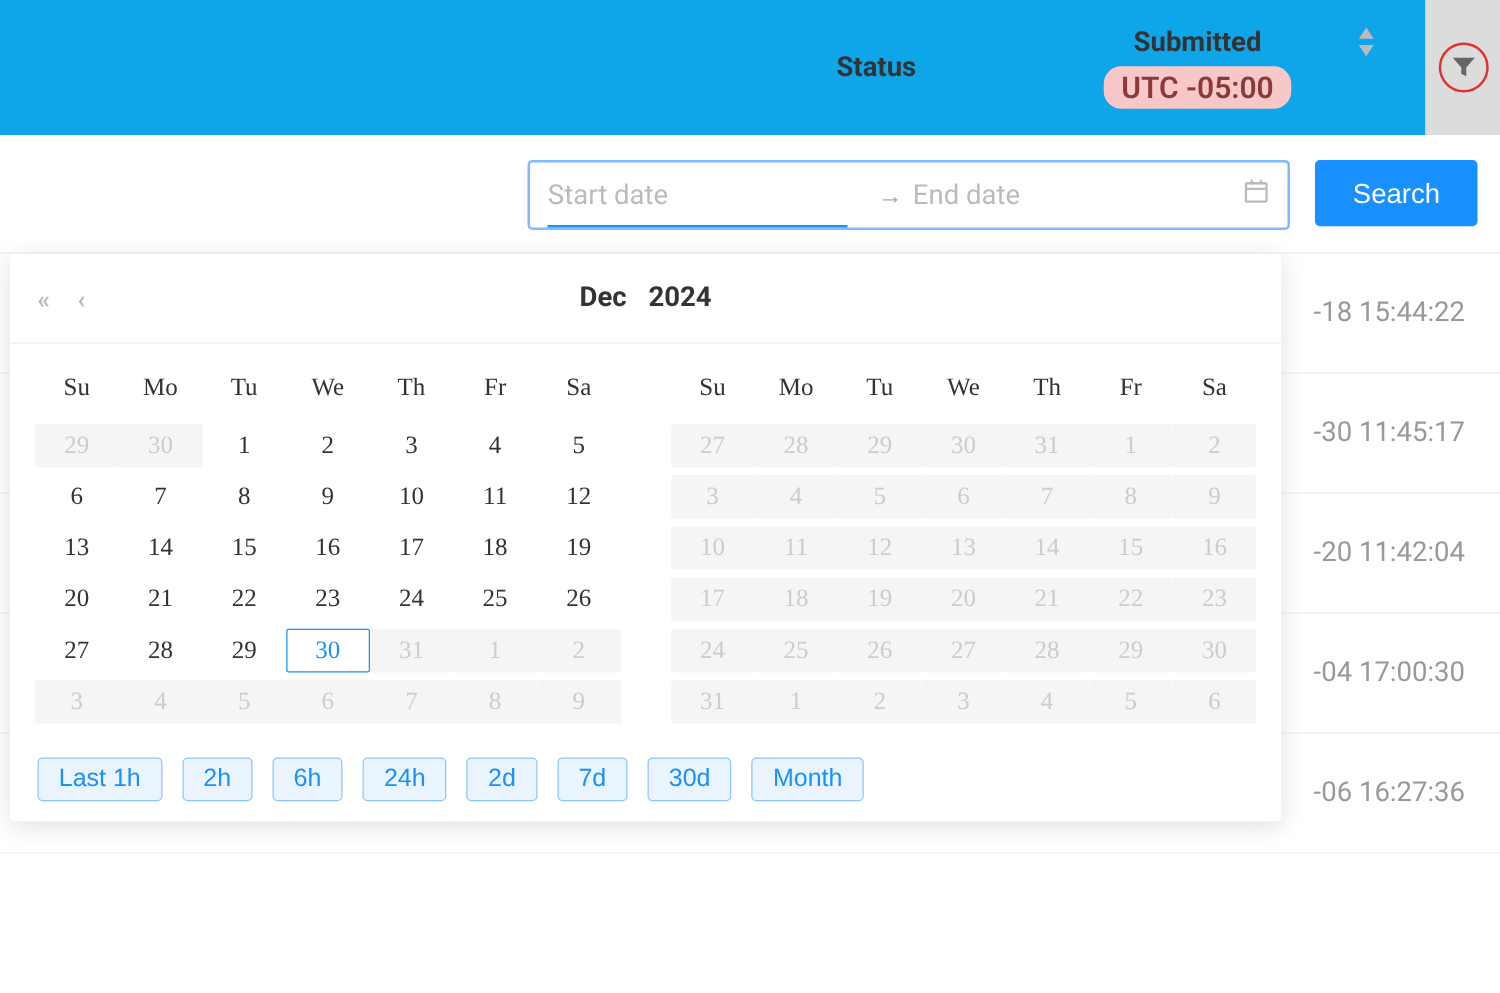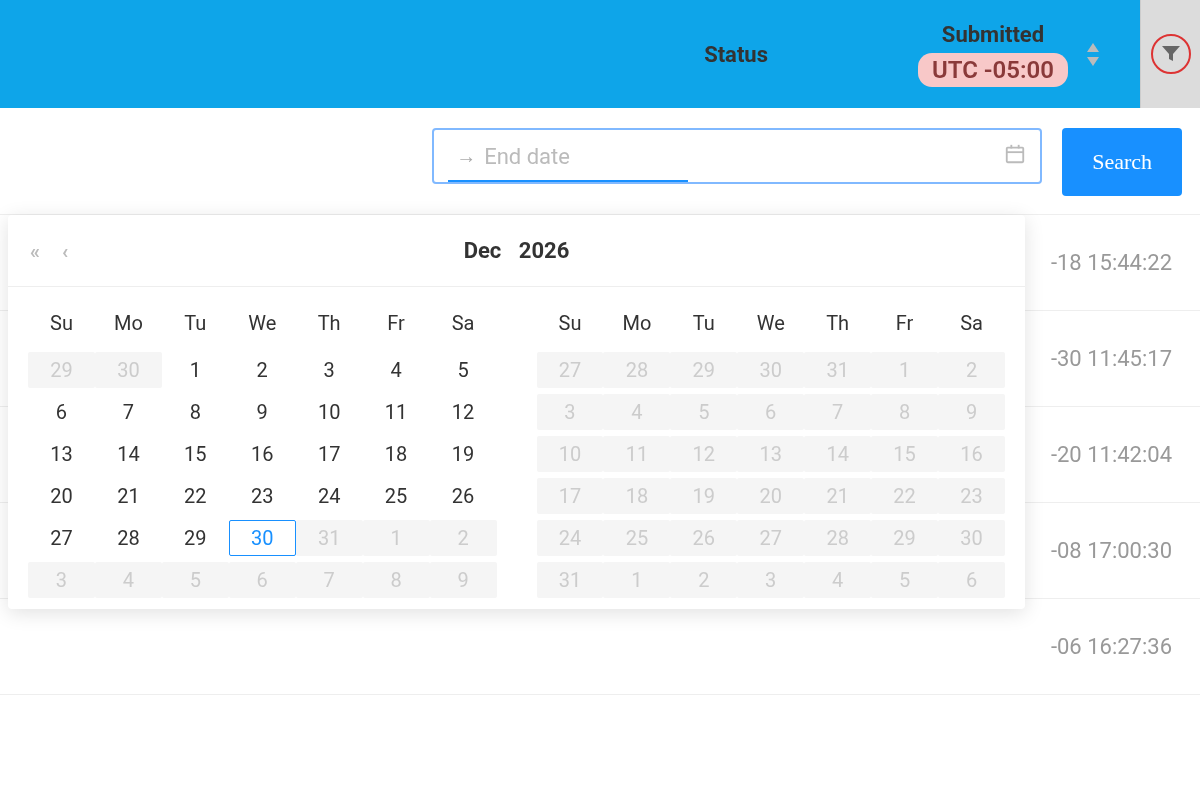--- a/index.html
+++ b/index.html
@@ -19,22 +19,22 @@
     justify-content: flex-end;
     padding-right: 0;
   }
   .status-col {
     font-size: 22px;
     font-weight: 700;
     margin-right: 150px;
   }
   .submitted-col {
     display: flex;
-    align-items: center;
     margin-right: 40px;
+    gap: 35px;
   }
   .submitted-stack {
     display: flex;
     flex-direction: column;
     align-items: center;
   }
   .submitted-label {
     font-size: 22px;
     font-weight: 700;
   }
@@ -104,23 +104,22 @@
     height: 2px;
     background: #1890ff;
   }
   .search-btn {
     background: #1890ff;
     color: #fff;
     font-size: 22px;
     border: none;
     border-radius: 4px;
     padding: 0 30px;
-    height: 68px;
+    height: 53px;
     cursor: pointer;
-    font-family: Liberation Serif, serif;
   }
 
   
   .results {
     position: relative;
   }
   .result-row {
     height: 96px;
     border-bottom: 1px solid #eee;
     display:flex;
@@ -173,20 +172,21 @@
   .picker-body { display:flex; }
   .month {
     flex:1;
     padding: 16px 20px 8px 20px;
   }
   .month + .month { border-left: 0; }
   .dow-row, .week-row {
     display: grid;
     grid-template-columns: repeat(7, 1fr);
     text-align: center;
+    font-family: Liberation Serif, serif;
   }
   .dow-row { font-size: 20px; font-weight: 400; color:#333; margin-bottom: 6px; }
   .dow-row .cell { padding: 8px 0; }
   .week-row { }
   .day {
     font-size: 20px;
     margin: 3px 0;
     padding: 6px 0;
     cursor: pointer;
     border-radius: 2px;
@@ -237,20 +237,23 @@
     <div class="filter-circle">
       <svg width="18" height="16" viewBox="0 0 18 16">
           <polygon points="0,0 18,0 11,8 11,15 7,13 7,8" fill="#666"></polygon>
         </svg>
     </div>
   </div>
 </div>
 
 <div class="search-row">
   <div class="date-range">
+    <div class="half">
+        <span class="placeholder">Start date</span>
+      </div>
     <span class="arrow-sep">→</span>
     <div class="half">
         <span class="placeholder">End date</span>
       </div>
     <span class="cal-icon">
       <svg width="22" height="22" viewBox="0 0 24 24" fill="none" stroke="#bbb" stroke-width="2">
           <rect x="3" y="5" width="18" height="16" rx="1"></rect>
           <line x1="3" y1="10" x2="21" y2="10"></line>
           <line x1="8" y1="2" x2="8" y2="6"></line>
           <line x1="16" y1="2" x2="16" y2="6"></line>
@@ -266,35 +269,35 @@
       <div class="result-row">
         <span>-18 15:44:22</span>
       </div>
       <div class="result-row">
         <span>-30 11:45:17</span>
       </div>
       <div class="result-row">
         <span>-20 11:42:04</span>
       </div>
       <div class="result-row">
-        <span>-08 17:00:30</span>
+        <span>-04 17:00:30</span>
       </div>
       <div class="result-row">
         <span>-06 16:27:36</span>
       </div>
     </div>
 
   <div class="picker">
     <div class="picker-header">
       <div class="picker-half-header">
         <span class="nav-btn prev-year">«</span>
         <span class="nav-btn prev-month">‹</span>
         <div class="picker-title">
           <span>Dec</span>
-          <span>2026</span>
+          <span>2024</span>
         </div>
       </div>
     </div>
 
     <div class="picker-body">
       <div class="month" id="month-left">
           <div class="dow-row">
             <div class="cell">Su</div>
             <div class="cell">Mo</div>
             <div class="cell">Tu</div>
@@ -418,14 +421,24 @@
             <div class="day out">1</div>
             <div class="day out">2</div>
             <div class="day out">3</div>
             <div class="day out">4</div>
             <div class="day out">5</div>
             <div class="day out">6</div>
           </div>
         </div>
     </div>
 
+    <div class="picker-footer" id="presets">
+        <button class="preset-btn">Last 1h</button>
+        <button class="preset-btn">2h</button>
+        <button class="preset-btn">6h</button>
+        <button class="preset-btn">24h</button>
+        <button class="preset-btn">2d</button>
+        <button class="preset-btn">7d</button>
+        <button class="preset-btn">30d</button>
+        <button class="preset-btn">Month</button>
+      </div>
   </div>
 </div>
 
 </body></html>

